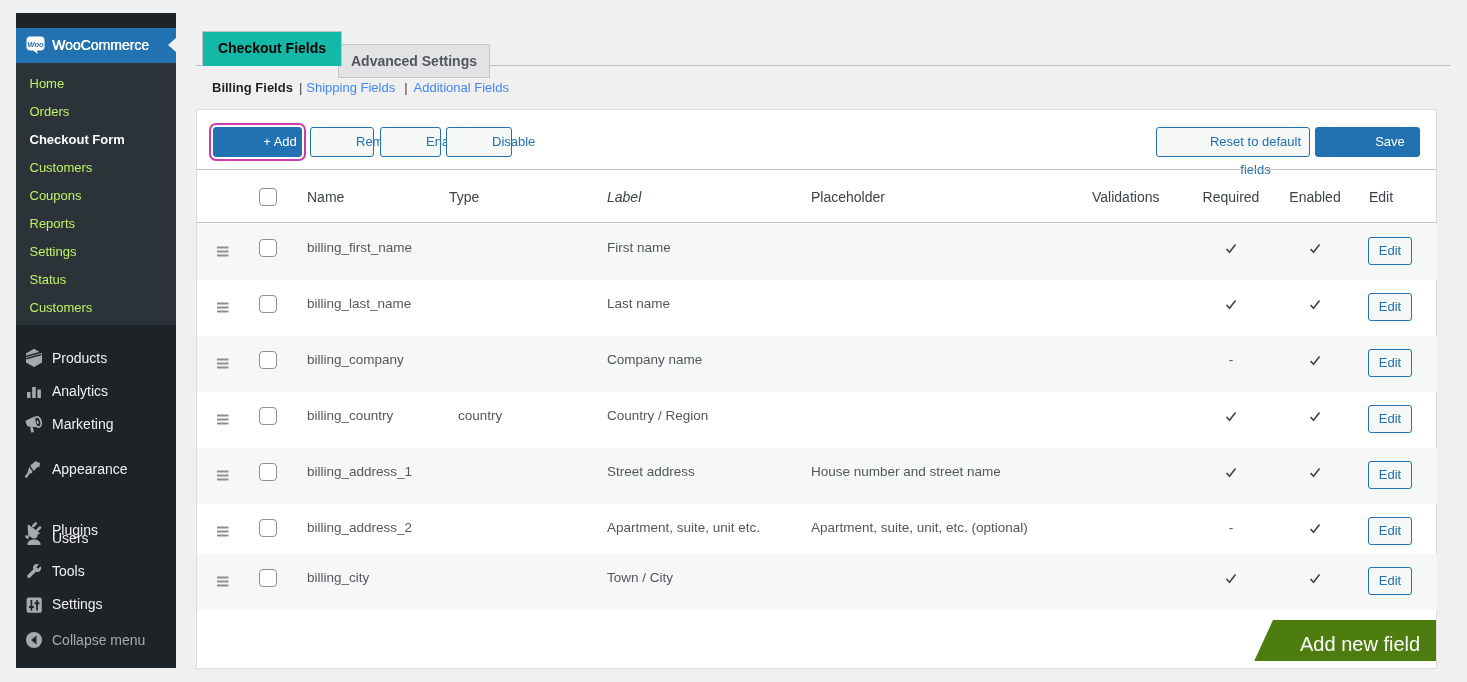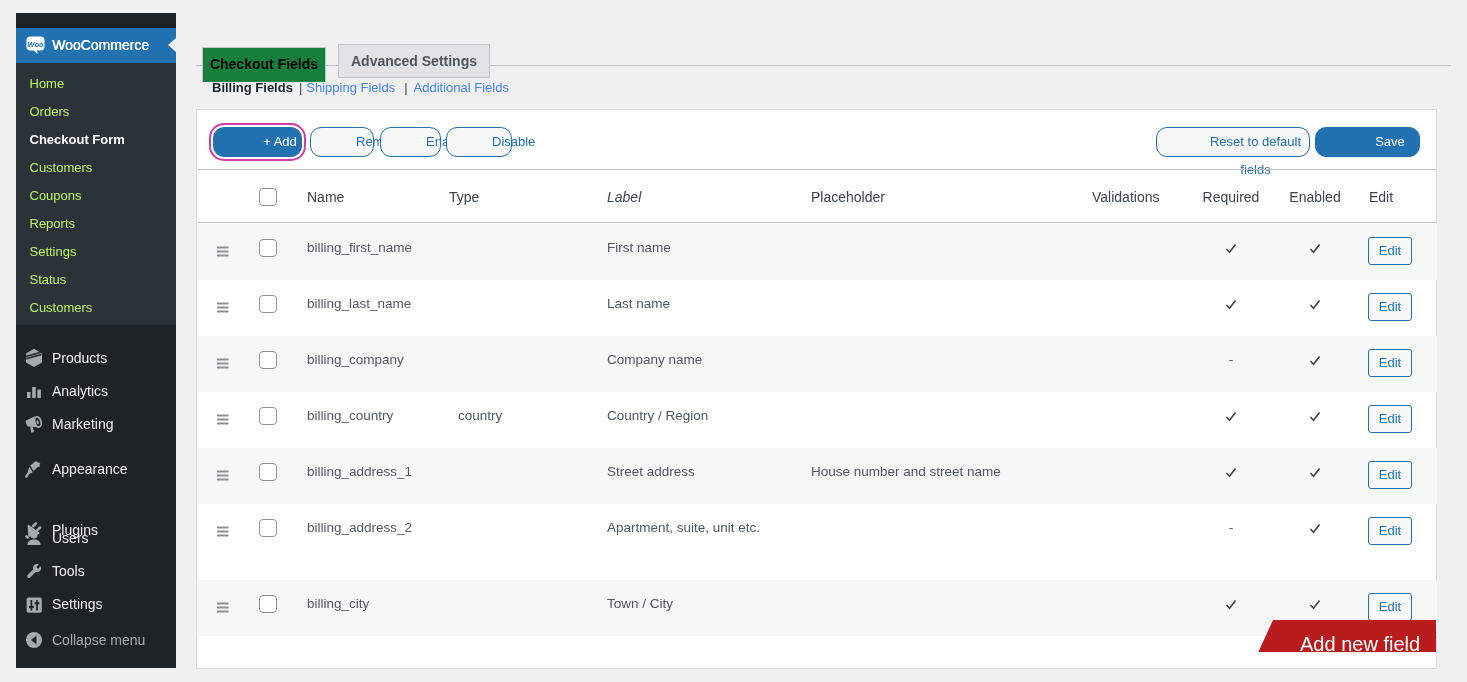--- a/index.html
+++ b/index.html
@@ -15,30 +15,30 @@
 .sub { position:absolute; left:13.5px; font-size:13px; color:#bef264; line-height:16px; }
 .sub.cur { color:#fff; font-weight:bold; }
 .mi { position:absolute; left:0; width:160px; height:34px; }
 .mi .ico { position:absolute; left:8px; top:7px; width:20px; height:20px; }
 .mi .lbl { position:absolute; left:36px; top:0; height:34px; line-height:34px; font-size:14px; color:#f0f0f1; }
 .mi .lbl.dim { color:#a7aaad; }
 
 
 #tabline { position:absolute; left:196px; top:65px; width:1255px; height:0; border-top:1px solid #c3c4c7; }
 .tab { position:absolute; top:31px; height:34px; border:1px solid #c3c4c7; font-size:14px; font-weight:bold; text-align:center; }
-#tab1 { left:202px; width:124px; height:35px; border-bottom:none; background:#15803d; color:#000; line-height:33px; z-index:2;margin-top:16px; }
+#tab1 { left:202px; width:140px; height:35px; border-bottom:none; background:#14b8a6; color:#000; line-height:33px; z-index:2; }
 #tab2 { left:338px; width:152px; background:#e3e3e5; color:#50575e; line-height:32px;margin-top:13px; }
 #subnav { position:absolute; left:198px; top:79.5px; font-size:13px; line-height:15px; color:#3c434a; }
 #subnav b { color:#1d2327;padding-left:14px; }
 #subnav a { color:#4285f4; text-decoration:none; }
 
 
 #card { position:absolute; left:197px; top:110px; width:1239px; height:558px; background:#fff; box-shadow:0 0 0 1px #dcdcde; }
 
-.btn { position:absolute; top:17px; height:30px; border-radius:11px; font-size:13px; line-height:28px; text-align:center;padding-left:45px; }
+.btn { position:absolute; top:17px; height:30px; border-radius:3px; font-size:13px; line-height:28px; text-align:center;padding-left:45px; }
 .btn.sec { background:#f6f7f7; border:1px solid #2271b1; color:#2271b1; }
 .btn.pri { background:#2271b1; border:1px solid #2271b1; color:#fff; line-height:28px; }
 #addfield { left:16px; width:89px; box-shadow:0 0 0 2px #fff, 0 0 0 4px #d03ba8; }
 #b-remove { left:113px; width:64px; }
 #b-enable { left:183px; width:61px; }
 #b-disable { left:249px; width:66px; }
 #b-reset { left:959px; width:154px; }
 #b-save { left:1118px; width:105px; }
 
 #thead-top { position:absolute; left:0; top:59px; width:1239px; border-top:1px solid #c3c4c7; }
@@ -52,21 +52,21 @@
 .row .cb { left:62px; top:15px; }
 .cell { position:absolute; font-size:13.5px; color:#50575e; line-height:48px; height:48px; white-space:nowrap; }
 .c-name { left:110px; color:#54595f; }
 .c-type { left:261px; }
 .c-label { left:410px; }
 .c-ph { left:614px; }
 .c-req { left:1004px; width:60px; text-align:center; }
 .c-en { left:1088px; width:60px; text-align:center; }
 .editbtn { position:absolute; left:1171px; top:13px; width:44px; height:28px; background:#f6f7f7; border:1px solid #2271b1; border-radius:3px; color:#2271b1; font-size:13px; line-height:26px; text-align:center; }
 
-#banner { position:absolute; left:1054px; top:510px; width:185px; height:32px; background:#b91c1c; clip-path:polygon(22px 0, 185px 0, 185px 48px, 0 48px); color:#fff; font-size:20px; text-align:left; padding-left:49px; line-height:48px; }
+#banner { position:absolute; left:1054px; top:510px; width:185px; height:41px; background:#4d7c0f; clip-path:polygon(22px 0, 185px 0, 185px 48px, 0 48px); color:#fff; font-size:20px; text-align:left; padding-left:49px; line-height:48px; }
 </style>
 </head>
 <body>
 
 <div id="sidebar">
   <div id="submenu-bg"></div>
   <div id="wcbar">
     <svg id="wclogo" width="20" height="22" viewBox="0 0 20 22" style="position:absolute;left:9.5px;top:8px">
       <path fill="#fff" d="M4 0.5h11c2 0 3.5 1.5 3.5 3.5v7c0 2-1.5 3.5-3.5 3.5h-4.1l0.8 3.6-4.3-3.6H4c-2 0-3.5-1.5-3.5-3.5V4c0-2 1.5-3.5 3.5-3.5z"></path>
       <text x="9.6" y="10.6" font-size="7.5" font-weight="bold" font-style="italic" fill="#2271b1" text-anchor="middle" font-family="Liberation Sans">Woo</text>
@@ -306,27 +306,28 @@
             <g fill="#8c8f94">
               <rect x="0" y="0.5" width="11.5" height="2"></rect>
               <rect x="0" y="4.5" width="11.5" height="2"></rect>
               <rect x="0" y="8.5" width="11.5" height="2"></rect>
             </g>
           </svg></div>
     <div class="cb"></div>
     <div class="cell c-name">billing_address_2</div>
     <div class="cell c-type"></div>
     <div class="cell c-label">Apartment, suite, unit etc.</div>
+    <div class="cell c-ph">Apartment, suite, unit, etc. (optional)</div>
     <div class="cell c-req">-</div>
     <div class="cell c-en"><svg width="12" height="11" viewBox="0 0 12 11" style="vertical-align:middle">
             <path d="M1.5 6l3 3.2L10.5 1.5" stroke="#3c434a" stroke-width="1.6" fill="none"></path>
           </svg></div>
     <div class="editbtn">Edit</div>
   </div>
-      <div class="row odd" style="top:470px">
+      <div class="row odd" style="top:444px">
     <div class="handle"><svg width="12" height="11" viewBox="0 0 12 11">
             <g fill="#8c8f94">
               <rect x="0" y="0.5" width="11.5" height="2"></rect>
               <rect x="0" y="4.5" width="11.5" height="2"></rect>
               <rect x="0" y="8.5" width="11.5" height="2"></rect>
             </g>
           </svg></div>
     <div class="cb"></div>
     <div class="cell c-name">billing_city</div>
     <div class="cell c-type"></div>

